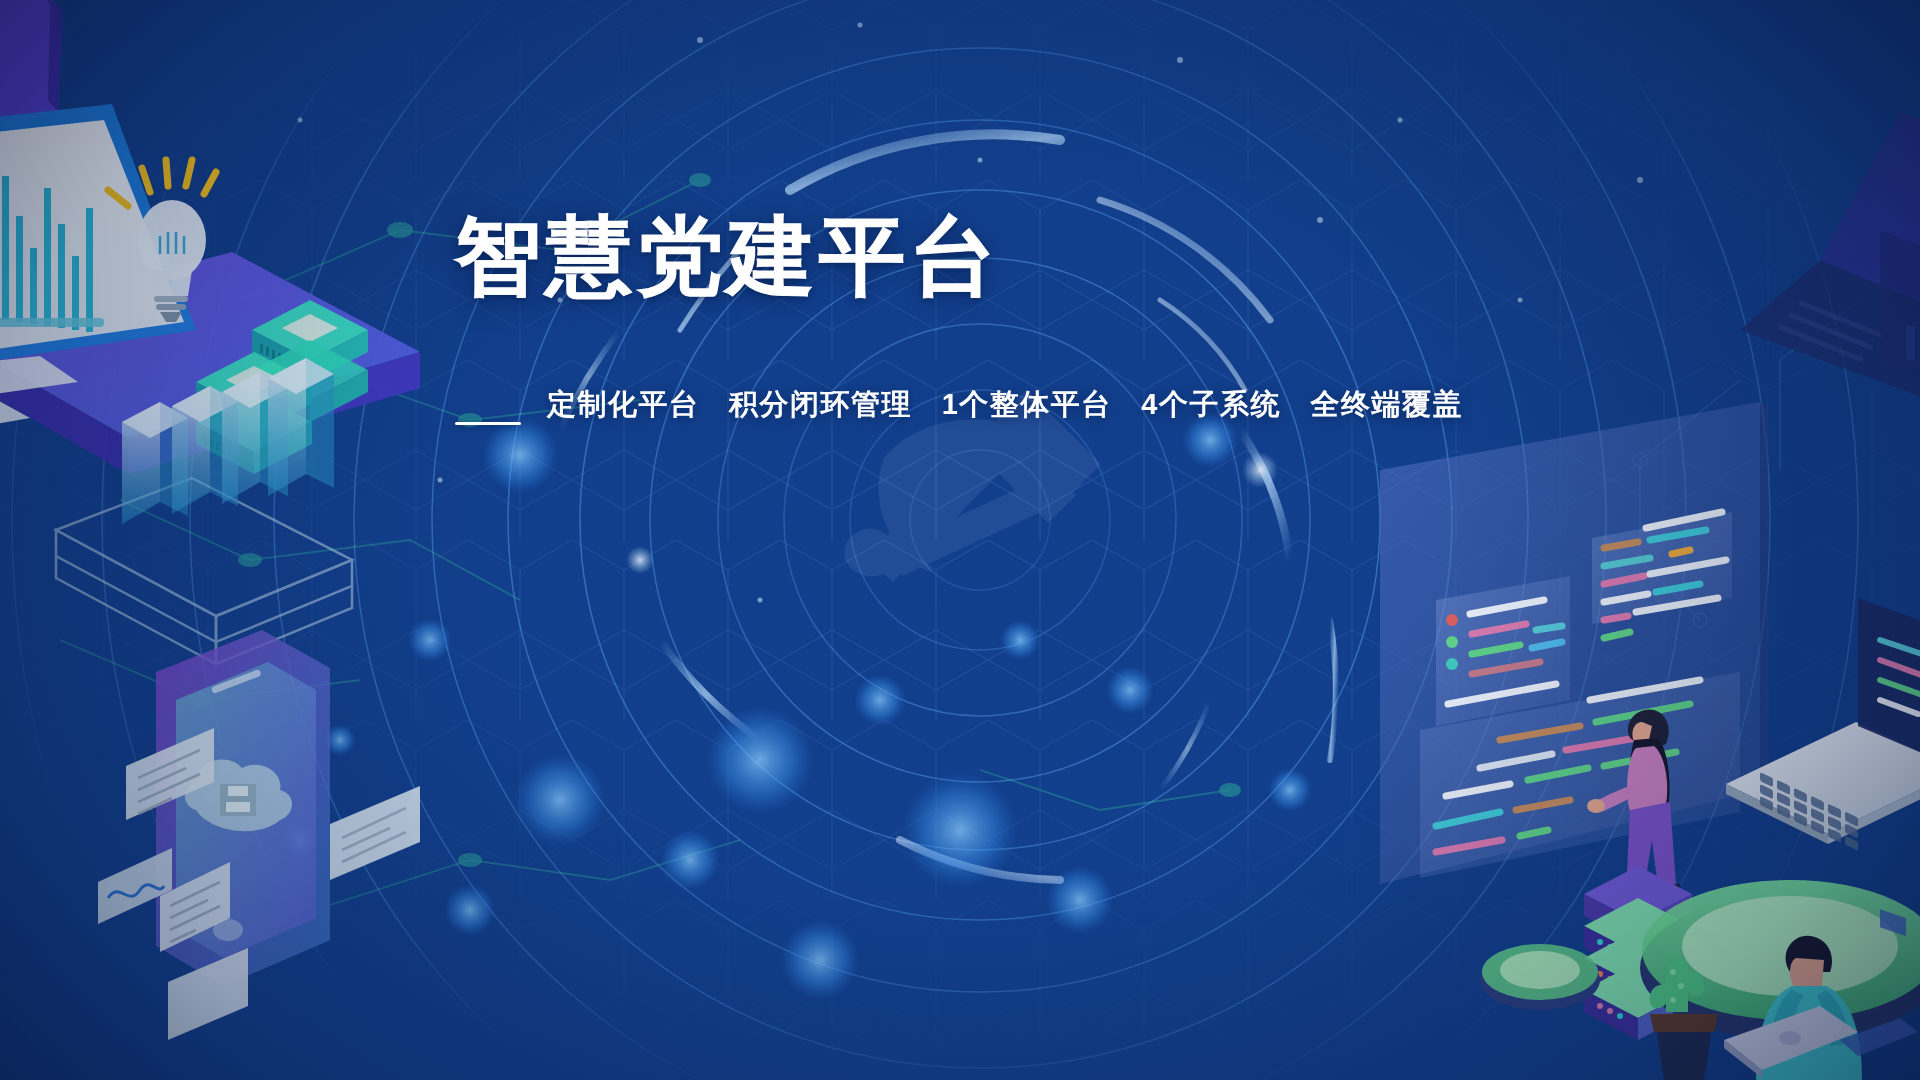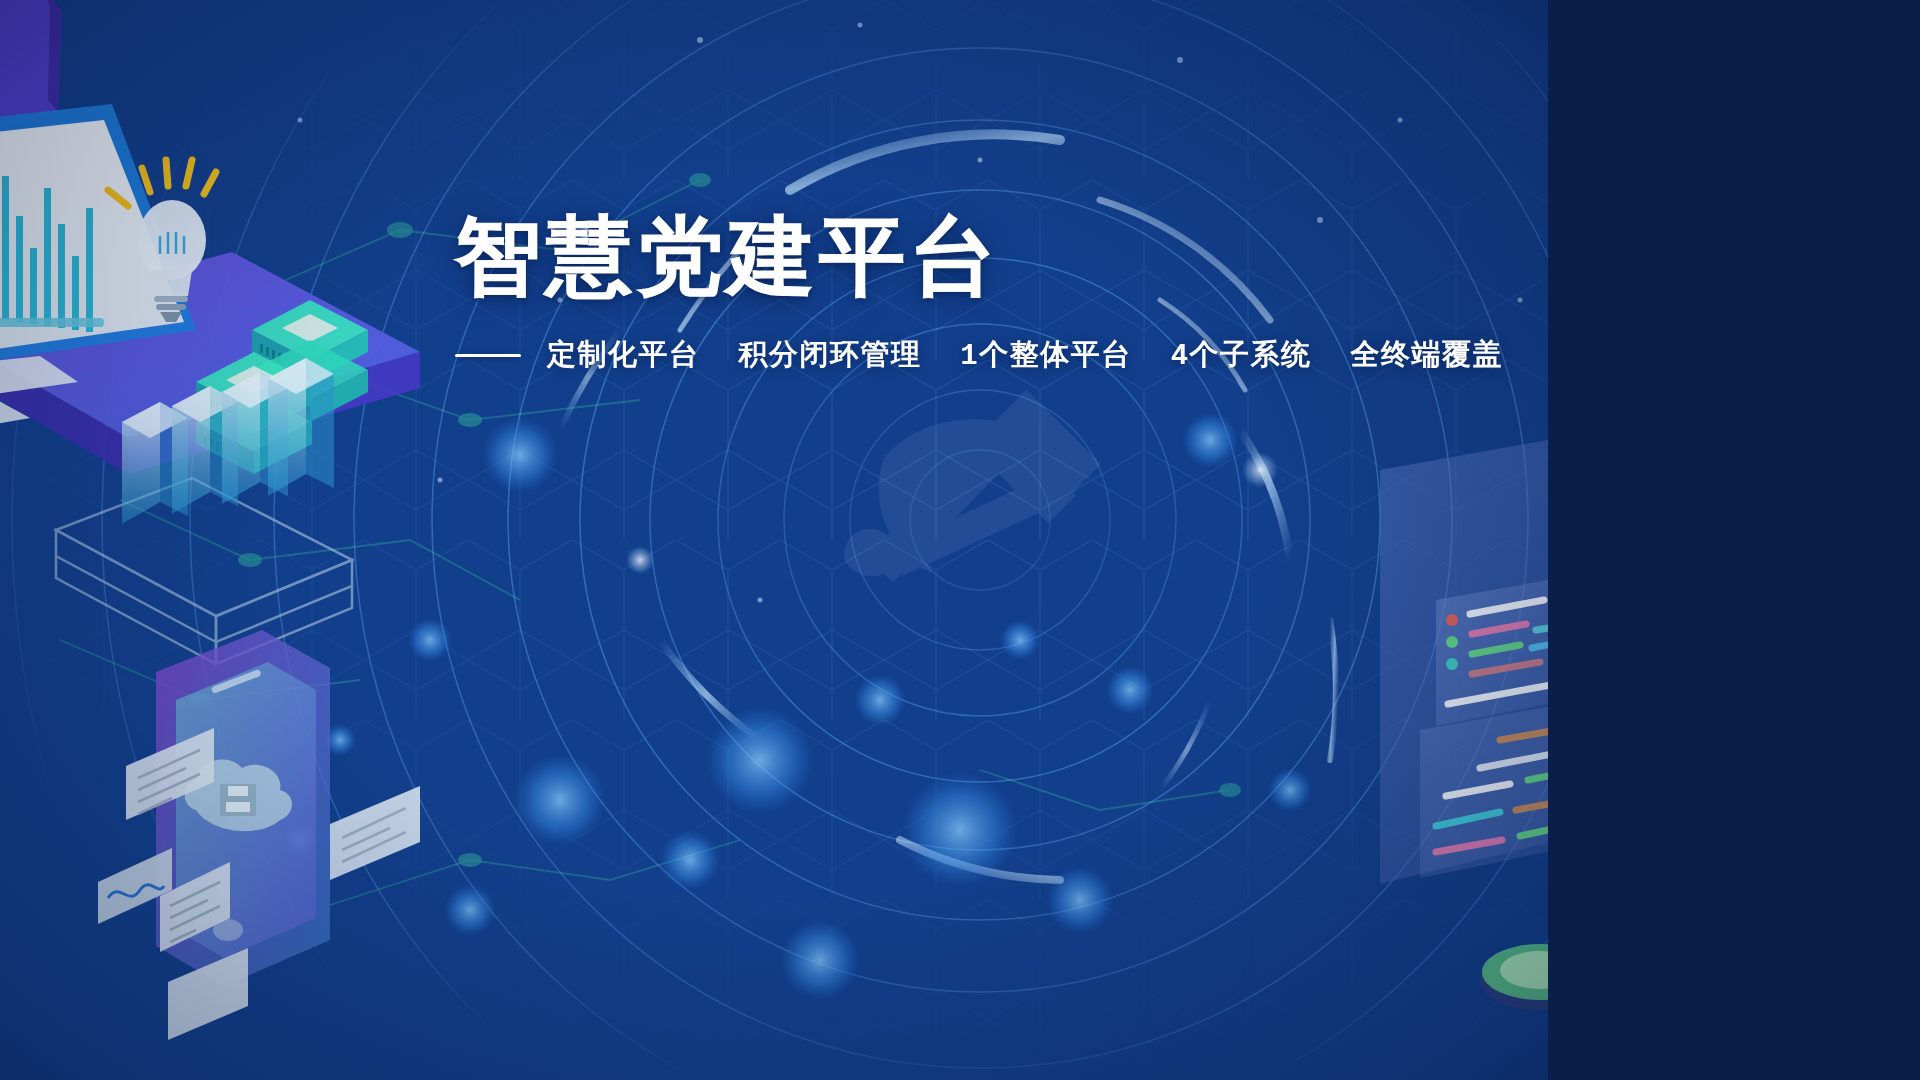--- a/index.html
+++ b/index.html
@@ -1,18 +1,18 @@
 <!DOCTYPE html>
 <html><head>
 <meta charset="utf-8">
 <style>
   html,body{margin:0;padding:0;background:#0b1e4a;}
   *{box-sizing:border-box;}
   .stage{
-    position:relative;width:1548px;height:1080px;overflow:hidden;
+    position:relative;width:1920px;height:1080px;overflow:hidden;
     font-family:"Liberation Sans","DejaVu Sans",sans-serif;
     background:
       radial-gradient(ellipse 900px 700px at 6% 4%, rgba(29,178,190,.95) 0%, rgba(24,140,180,.55) 32%, rgba(20,80,160,0) 62%),
       radial-gradient(ellipse 1200px 900px at 100% 0%, rgba(16,40,110,.95) 0%, rgba(14,36,96,.45) 45%, rgba(14,36,96,0) 70%),
       radial-gradient(ellipse 1100px 800px at 98% 100%, rgba(18,46,120,.9) 0%, rgba(16,40,104,.4) 50%, rgba(16,40,104,0) 75%),
       radial-gradient(ellipse 1000px 760px at 48% 46%, #1b63c4 0%, #1450a8 38%, #123f8c 66%, #0f2f6e 100%),
       linear-gradient(135deg,#1aa3bd 0%,#1668c4 28%,#134fa3 55%,#102d६e 100%);
     background-color:#123f8c;
   }
 
@@ -29,21 +29,21 @@
   }
 
   
   .textblock{position:absolute;left:455px;top:212px;z-index:40;}
   .title{
     margin:0;color:#ffffff;font-size:86px;line-height:1.04;font-weight:bold;
     letter-spacing:5px;
     text-shadow:0 4px 26px rgba(4,22,64,.55), 0 2px 5px rgba(4,22,64,.45);
     -webkit-text-stroke:1px rgba(255,255,255,.9);
   }
-  .subline{display:flex;align-items:center;margin-top:34px;font-family:Liberation Mono, monospace;}
+  .subline{display:flex;align-items:flex-end;margin-top:84px;}
   .dash{
     display:inline-block;width:66px;height:3px;background:#ffffff;border-radius:2px;
     margin-right:26px;box-shadow:0 1px 6px rgba(6,26,70,.5);
   }
   .subtitle{
     color:#ffffff;font-size:29px;font-weight:bold;letter-spacing:1.5px;white-space:nowrap;
     text-shadow:0 2px 12px rgba(4,22,64,.55);
   }
   .subtitle span{margin-right:20px;}
   .subtitle span:last-child{margin-right:0;}

